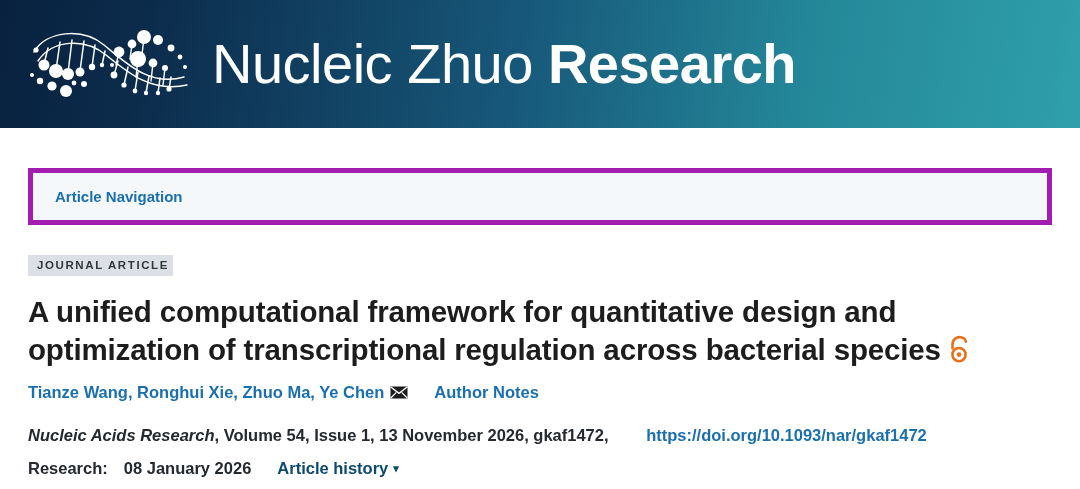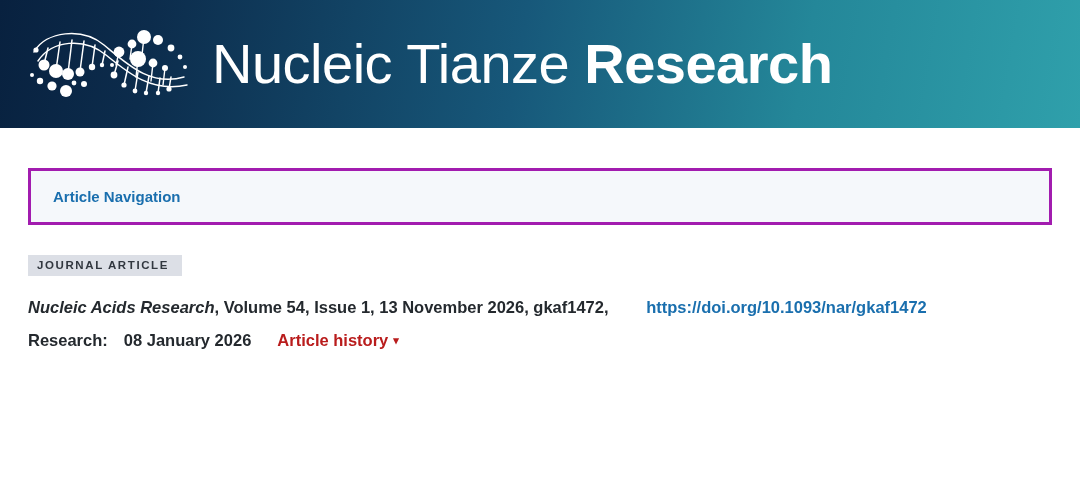--- a/index.html
+++ b/index.html
@@ -59,21 +59,21 @@
   
   .page {
     width: 1080px;
     background: #fff;
   }
   .article-nav {
     margin: 40px 28px 0 28px;
     height: 57px;
     box-sizing: border-box;
     background: #f5f8fb;
-    border: 3px solid #a21caf;
+    border: 5px solid #a21caf;
     display: flex;
     align-items: center;
     padding-left: 22px;
   }
   .article-nav-label {
     color: #1a6fae;
     font-size: 15px;
     font-weight: 700;
   }
 
@@ -82,21 +82,21 @@
     margin-top: 30px;
   }
 
   .badge {
     display: inline-block;
     background: #dcdfe6;
     color: #31373f;
     font-size: 11.5px;
     font-weight: 700;
     letter-spacing: 1.6px;
-    padding: 5px 13px 4px 9px;
+    padding: 5px 4px 4px 9px;
     line-height: 1;
   }
 
   .article-title {
     margin: 17px 0 0 0;
     font-size: 29.5px;
     line-height: 1.29;
     font-weight: 700;
     color: #1d1d1d;
     letter-spacing: -0.15px;
@@ -152,21 +152,21 @@
   .pubrow {
     margin-top: 13px;
     font-size: 16.5px;
     color: #24292e;
     font-weight: 600;
   }
   .pub-date { margin-left: 16px; }
   .art-history {
     margin-left: 26px;
     font-weight: 600;
-    color: #b91c1c;
+    color: #0c4a6e;
     cursor: pointer;
   }
   .caret {
     display: inline-block;
     margin-left: 5px;
     font-size: 11px;
     vertical-align: 2px;
   }
 </style>
 </head>
@@ -232,37 +232,51 @@
           <path d="M110 29 L108 44"></path>
           <path d="M122 22 L120 40"></path>
           <path d="M116 44 L114 62"></path>
           <path d="M131 48 L129 66"></path>
           <path d="M143 53 L141 70"></path>
         </g>
       </svg>
     </span>
 
     <div class="journal-title">
-      <span>Nucleic Tianze</span><span>&nbsp;</span><span class="jt-strong">Research</span>
+      <span>Nucleic Zhuo</span><span>&nbsp;</span><span class="jt-strong">Research</span>
     </div>
   </div>
 
 </div>
 
 <div class="page">
 
   <div class="article-nav">
     <span class="article-nav-label">Article Navigation</span>
   </div>
 
   <div class="content">
 
     <span class="badge">JOURNAL ARTICLE</span>
 
-
+    <h1 class="article-title">
+      <span>A unified computational framework for quantitative design and optimization of transcriptional regulation across bacterial species</span><span class="oa-lock"><svg width="22" height="28" viewBox="0 0 22 28" xmlns="http://www.w3.org/2000/svg">
+            <path d="M4.5 13.5 V9.2 C4.5 4.6 8.6 1.6 12.6 2.2 C15.4 2.6 17.4 4.5 17.9 6.6" fill="none" stroke="#e8701a" stroke-width="2.6" stroke-linecap="round"></path>
+            <circle cx="11" cy="19.6" r="6.6" fill="none" stroke="#e8701a" stroke-width="2.6"></circle>
+            <circle cx="11" cy="19.6" r="2.3" fill="#e8701a"></circle>
+          </svg></span>
+    </h1>
+
+    <div class="authors">
+      <a href="#">Tianze Wang</a><span class="sep">, </span><a href="#">Ronghui Xie</a><span class="sep">, </span><a href="#">Zhuo Ma</a><span class="sep">, </span><a href="#">Ye Chen</a><span class="env-icon"><svg width="18" height="13" viewBox="0 0 18 13" xmlns="http://www.w3.org/2000/svg">
+            <rect x="0.5" y="0.5" width="17" height="12" fill="#1c1c1c"></rect>
+            <path d="M0.8 1 L9 7.4 L17.2 1" fill="none" stroke="#ffffff" stroke-width="1.4"></path>
+            <path d="M0.8 12 L6.4 6.4 M17.2 12 L11.6 6.4" fill="none" stroke="#ffffff" stroke-width="1.2"></path>
+          </svg></span><a href="#" class="author-notes">Author Notes</a>
+    </div>
 
     <div class="citation">
       <span class="jname">Nucleic Acids Research</span><span>, Volume 54, Issue 1, 13 November 2026, gkaf1472, </span><a href="#" class="doi">https://doi.org/10.1093/nar/gkaf1472</a>
     </div>
 
     <div class="pubrow">
       <span>Research:</span><span class="pub-date">08 January 2026</span><span class="art-history"><span>Article history</span><span class="caret">▾</span></span>
     </div>
 
   </div>

